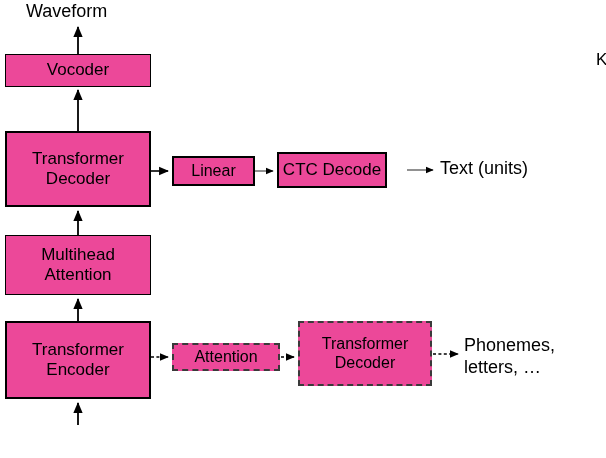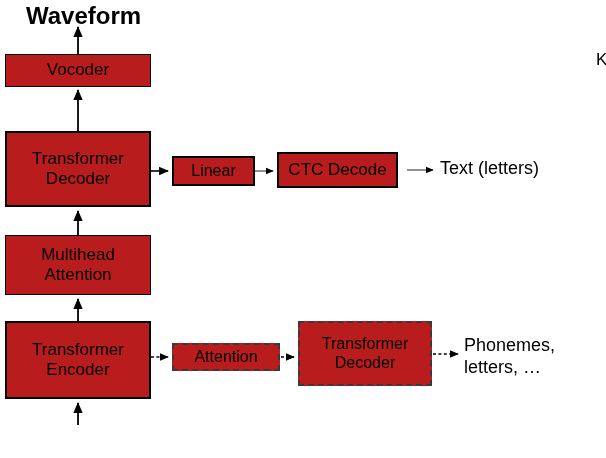--- a/index.html
+++ b/index.html
@@ -18,21 +18,21 @@
     background: #ffffff;
     overflow: hidden;
   }
   .box {
     position: absolute;
     box-sizing: border-box;
     display: flex;
     align-items: center;
     justify-content: center;
     text-align: center;
-    background: #b91c1c;
+    background: #ec4899;
     color: #000000;
     line-height: 1.18;
     white-space: pre-line;
   }
   .solid-thin {
     border: 1.6px solid #000000;
   }
   .solid-thick {
     border: 2.4px solid #000000;
   }
@@ -120,37 +120,37 @@
     </g>
   </svg>
 
   <div class="box solid-thin" style="left:5px; top:54px; width:146px; height:33px; font-size:17px;">Vocoder</div>
 
   <div class="box solid-thick" style="left:5px; top:131px; width:146px; height:76px; font-size:17px;">Transformer
 Decoder</div>
 
   <div class="box solid-thick" style="left:172px; top:156px; width:83px; height:30px; font-size:16px;">Linear</div>
 
-  <div class="box solid-thick" style="left:277px; top:152px; width:121px; height:36px; font-size:17px;">CTC Decode</div>
+  <div class="box solid-thick" style="left:277px; top:152px; width:110px; height:36px; font-size:17px;">CTC Decode</div>
 
   <div class="box solid-thin" style="left:5px; top:235px; width:146px; height:60px; font-size:17px;">Multihead
 Attention</div>
 
   <div class="box solid-thick" style="left:5px; top:321px; width:146px; height:78px; font-size:17px;">Transformer
 Encoder</div>
 
   <div class="box dashed-box" style="left:172px; top:343px; width:108px; height:28px; font-size:16px;">Attention</div>
 
   <div class="box dashed-box" style="left:298px; top:321px; width:134px; height:65px; font-size:16px;">Transformer
 Decoder</div>
 
-  <div class="label" style="left:26px; top:1px; font-size:24px;font-weight:bold;">Waveform</div>
+  <div class="label" style="left:26px; top:1px; font-size:18px;">Waveform</div>
 
 
-  <div class="label" style="left:440px; top:158px; font-size:18px;">Text (letters)</div>
+  <div class="label" style="left:440px; top:158px; font-size:18px;">Text (units)</div>
 
   <div class="label" style="left:464px; top:335px; font-size:18px;">Phonemes,
 letters, …</div>
 
 
   <div class="edge-glyph" style="left:596px; top:50px; width:10px; height:26px; font-size:17px;">K</div>
 
 </div>
 
 </body></html>

